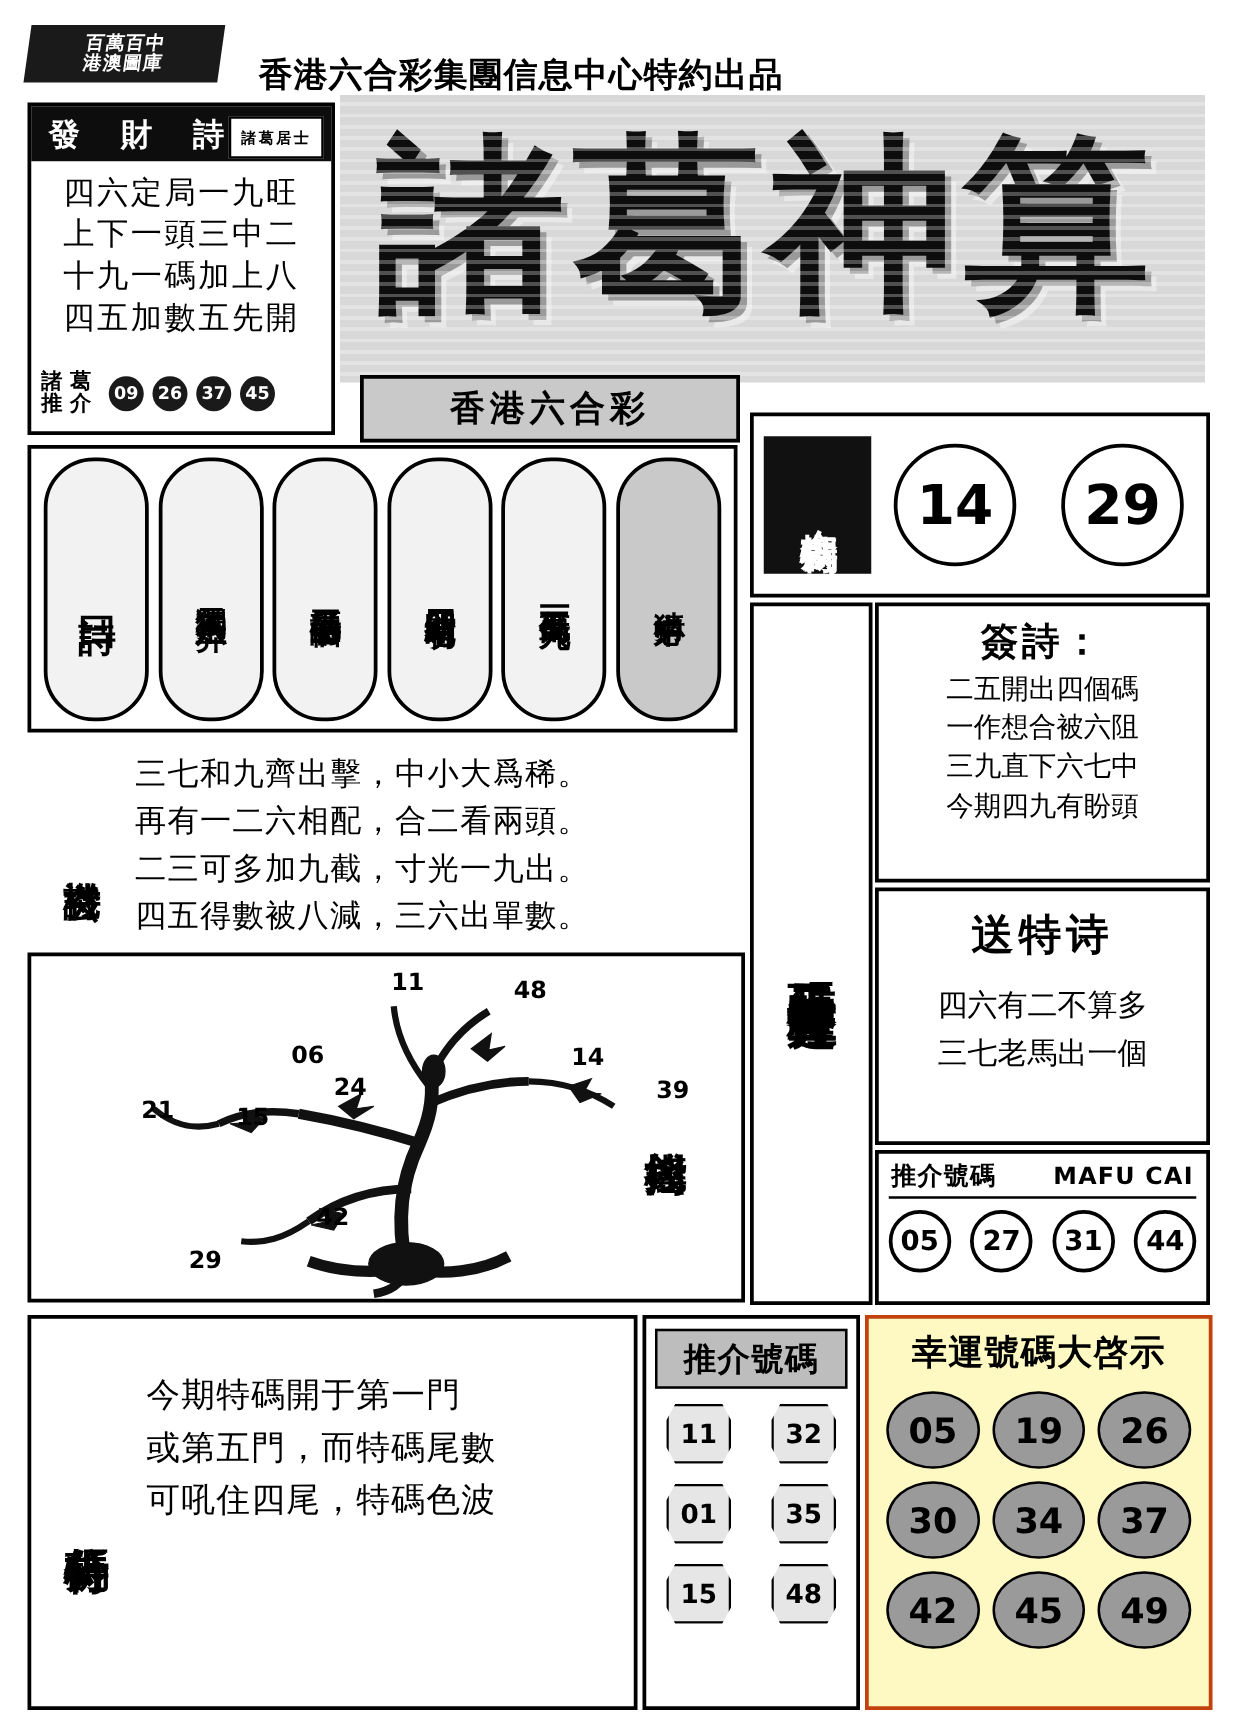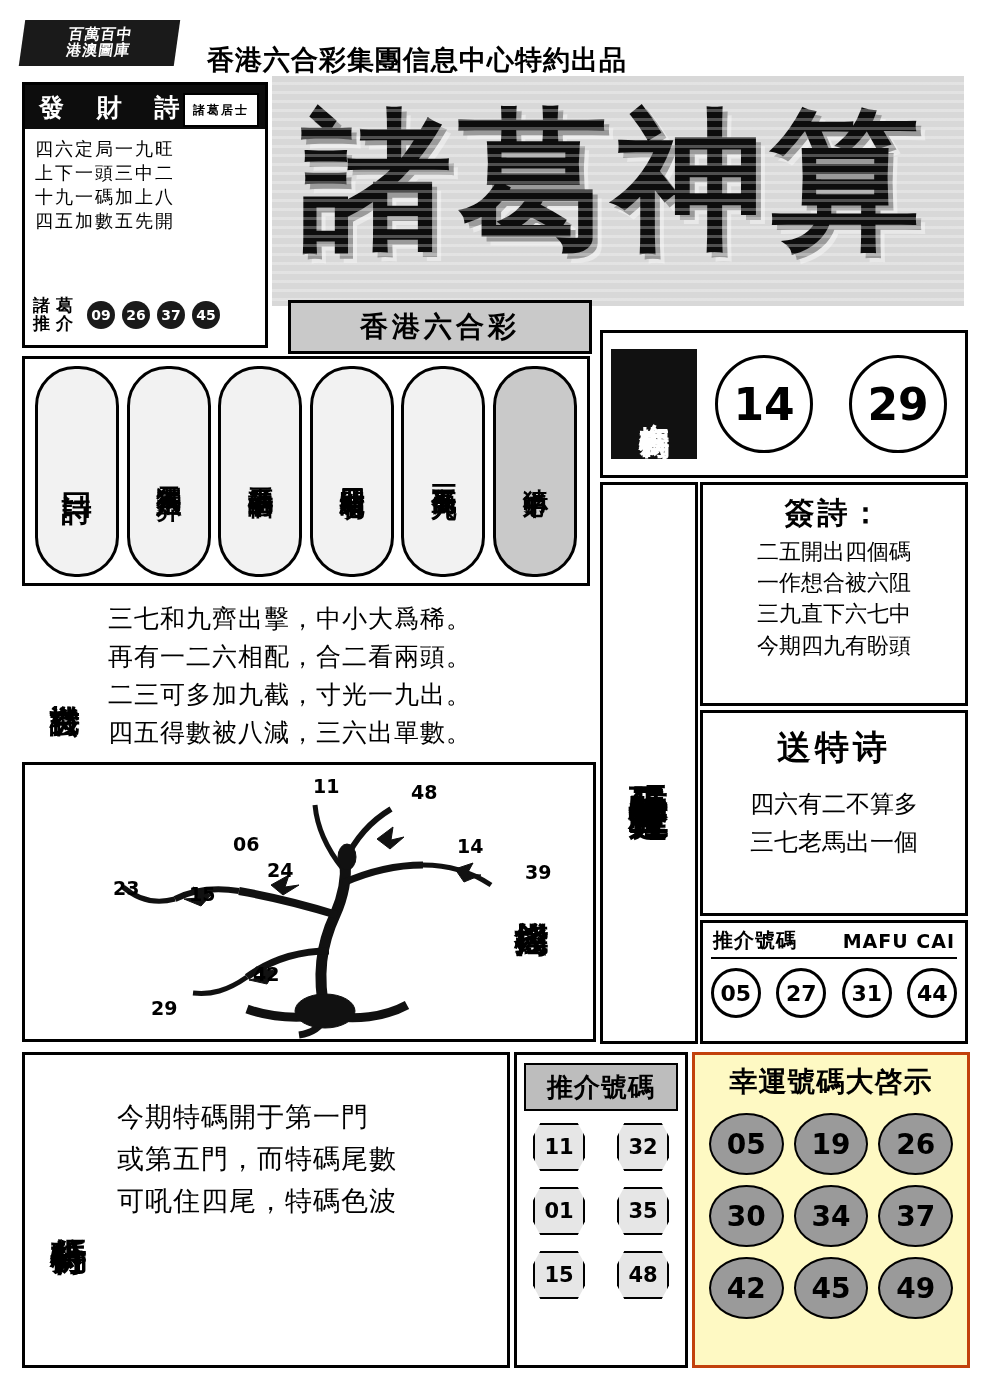--- a/index.html
+++ b/index.html
@@ -27,21 +27,21 @@
   .mh-stripes{position:absolute;inset:0;background:repeating-linear-gradient(180deg,rgba(255,255,255,.0) 0 6px, rgba(255,255,255,.28) 6px 9px);}
 
   
   .poembox{position:absolute;left:22px;top:82px;width:240px;height:260px;border:3px solid #000;background:#fff;}
   .poem-title{position:absolute;left:0;top:0;width:100%;height:44px;background:#0d0d0d;color:#fff;
      display:flex;align-items:center;}
   .poem-title .t{font-size:25px;font-weight:bold;letter-spacing:12px;padding-left:14px;}
   .poem-seal{position:absolute;right:6px;top:8px;width:72px;height:30px;background:#fff;color:#000;border:2px solid #000;
      display:flex;align-items:center;justify-content:center;font-size:12px;font-weight:bold;letter-spacing:2px;}
   .poem-lines{position:absolute;left:10px;top:52px;width:220px;}
-  .poem-lines div{font-size:18px;letter-spacing:2px;line-height:1.33;font-family:"DejaVu Serif","Liberation Serif",serif;}
+  .poem-lines div{font-size:25px;letter-spacing:2px;line-height:1.33;font-family:"DejaVu Serif","Liberation Serif",serif;text-align:center;}
   .poem-foot{position:absolute;left:8px;bottom:6px;width:226px;height:48px;display:flex;align-items:center;}
   .pf-label{font-size:17px;line-height:1.05;font-weight:bold;width:52px;}
   .pf-nums{display:flex;gap:7px;margin-left:2px;}
   .pf-nums span{width:28px;height:28px;border-radius:50%;background:#1a1a1a;color:#fff;font-size:14px;
      display:flex;align-items:center;justify-content:center;font-weight:bold;}
 
   
   .hklabel{position:absolute;left:288px;top:300px;width:298px;height:48px;background:#c9c9c9;border:3px solid #000;
      display:flex;align-items:center;justify-content:center;font-size:28px;font-weight:bold;letter-spacing:4px;}
 
@@ -238,21 +238,21 @@
         <path d="M186 130 l-18 -8 5 11 -14 1 17 7z"></path>
         <path d="M250 206 l-19 -4 7 10 -14 3 18 4z"></path>
       </g>
     </svg>
     <div class="tnum" style="left:288px;top:10px;">11</div>
     <div class="tnum" style="left:386px;top:16px;">48</div>
     <div class="tnum" style="left:208px;top:68px;">06</div>
     <div class="tnum" style="left:242px;top:94px;">24</div>
     <div class="tnum" style="left:432px;top:70px;">14</div>
     <div class="tnum" style="left:500px;top:96px;">39</div>
-    <div class="tnum" style="left:88px;top:112px;">23</div>
+    <div class="tnum" style="left:88px;top:112px;">21</div>
     <div class="tnum" style="left:164px;top:118px;">15</div>
     <div class="tnum" style="left:228px;top:198px;">42</div>
     <div class="tnum" style="left:126px;top:232px;">29</div>
     <div class="tree-label">
       <div class="vert">搖錢樹</div>
     </div>
   </div>
 
   <div class="zodiac">
     <div class="v vert">張天師十二生肖算運程</div>

